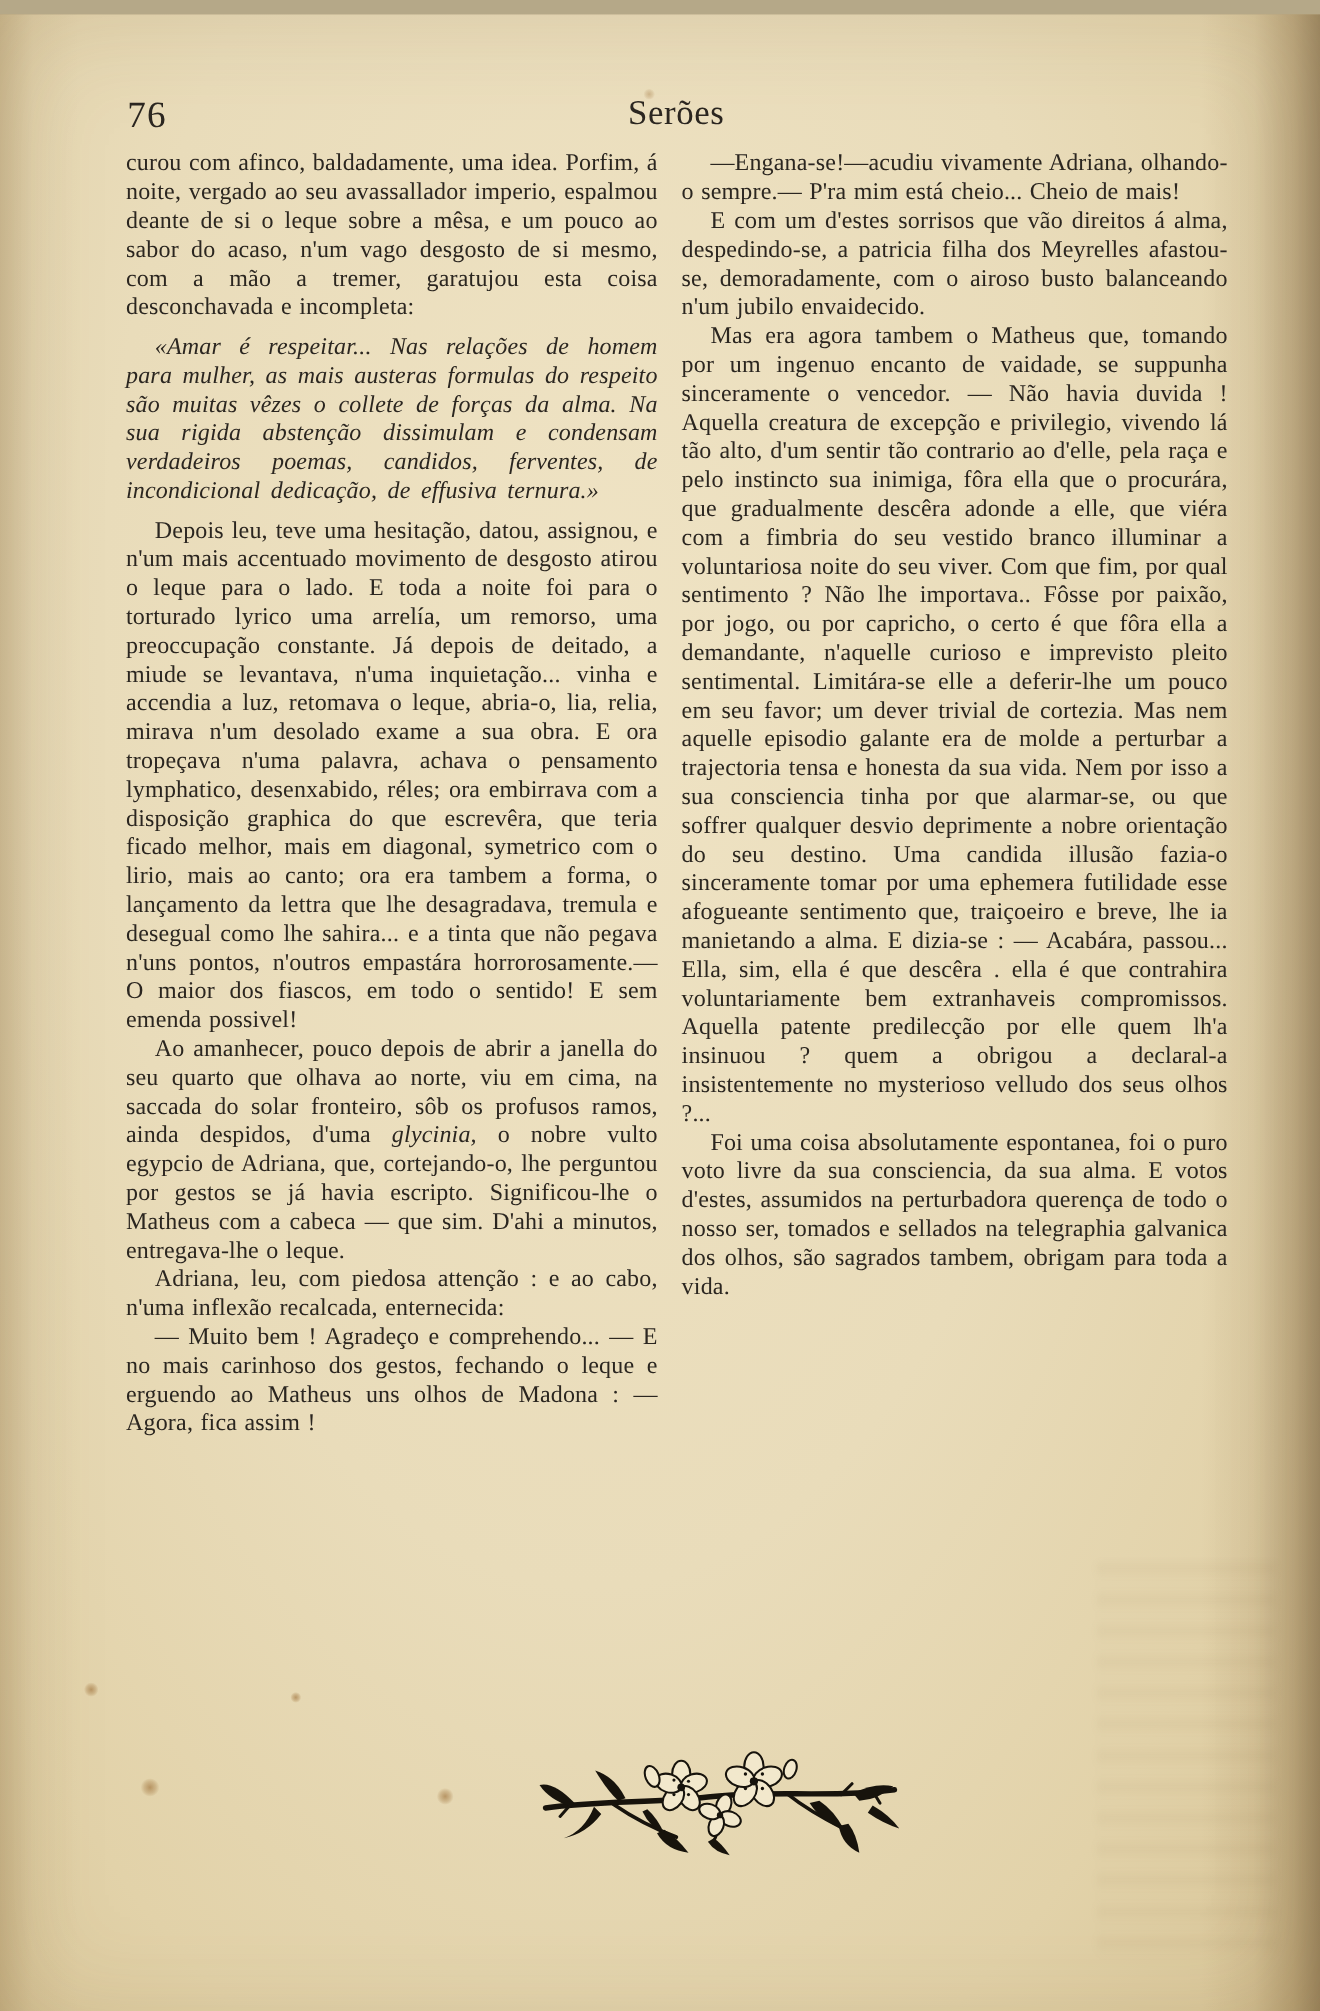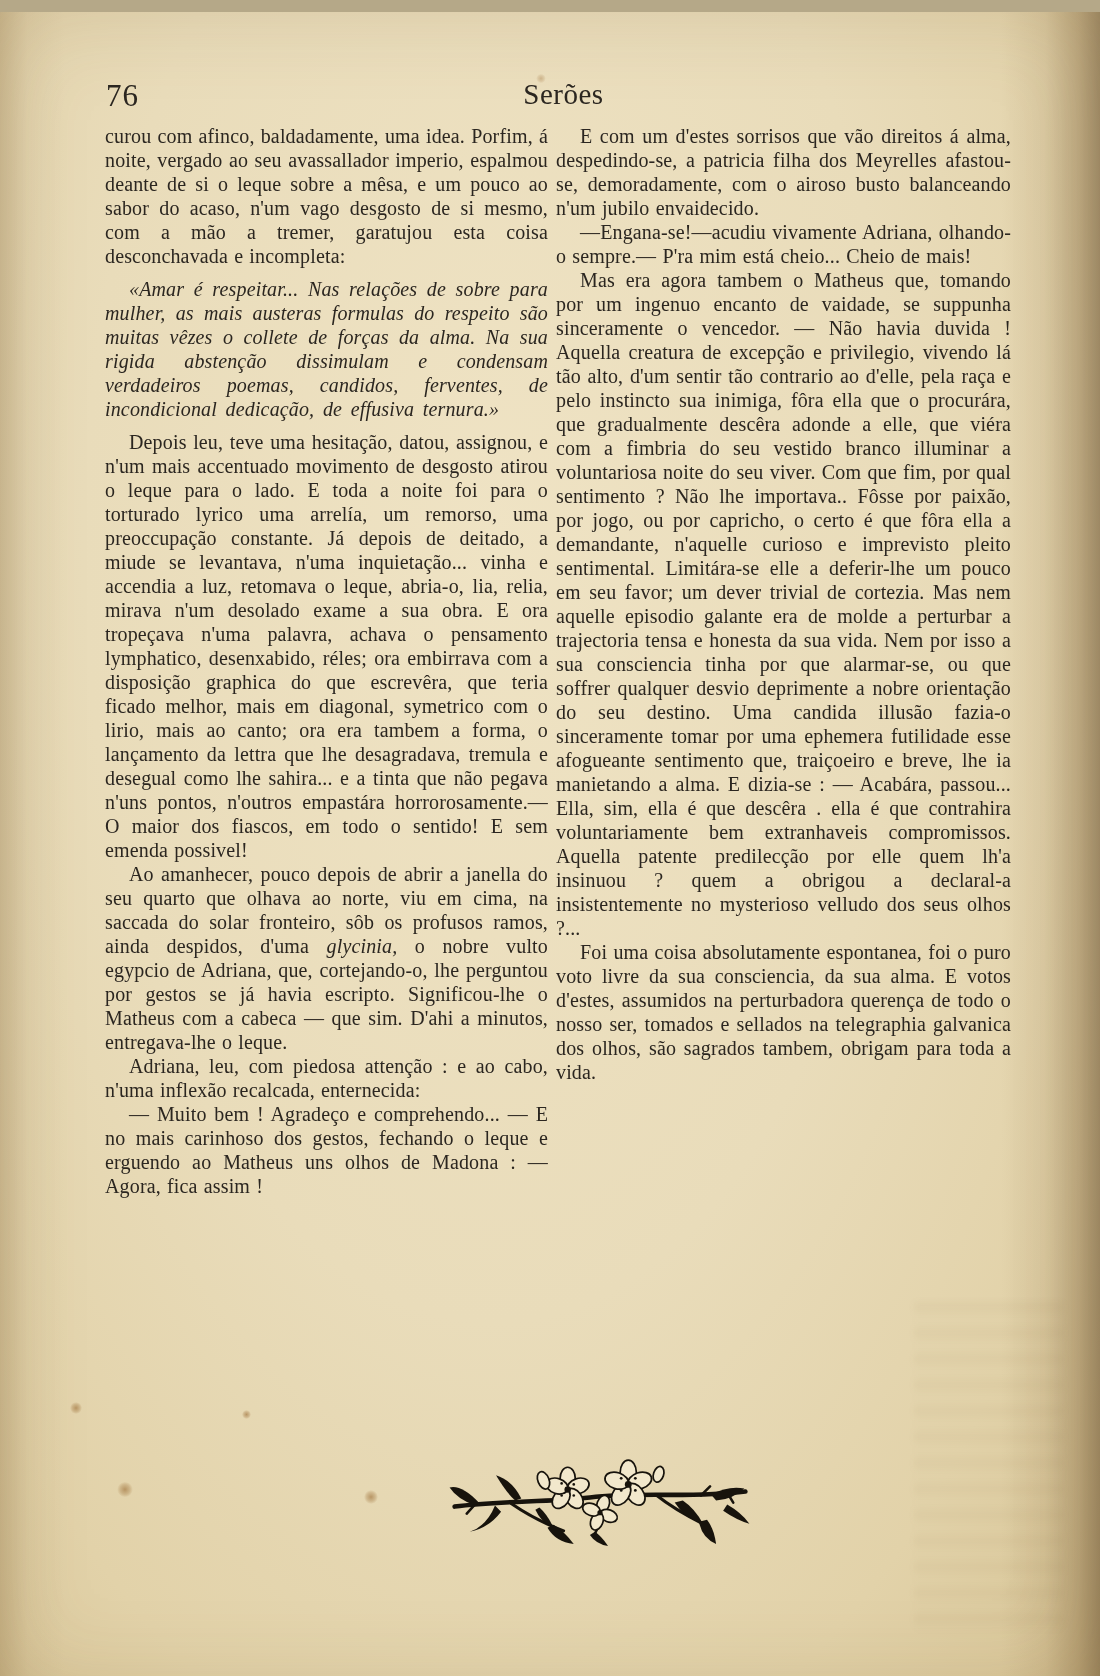--- a/index.html
+++ b/index.html
@@ -26,21 +26,21 @@
     font-size: 31px; letter-spacing: 1px;
   }
   .running-title {
     position: absolute; top: 66px; left: 105px; width: 917px;
     text-align: center; font-size: 29px; letter-spacing: 0.5px;
   }
 
   
   .columns {
     position: absolute; top: 112px; left: 105px; width: 918px;
-    display: flex; gap: 8px;
+    display: flex; gap: 20px;
   }
   .col { font-size: 20px; line-height: 24px; letter-spacing: 0.15px; word-spacing: 1px; }
   .col-left  { width: 443px; }
   .col-right { width: 455px; }
   .col p { margin: 0; text-align: justify; text-indent: 24px; }
   .col p.noindent { text-indent: 0; }
   .col p.quote {
     font-style: italic;
     margin: 9px 0;
     word-spacing: 3.5px;
@@ -81,30 +81,30 @@
 <body>
 
 <div class="page">
 
   <div class="page-number">76</div>
   <div class="running-title">Serões</div>
 
   <div class="columns">
     <div class="col col-left">
       <p class="noindent">curou com afinco, baldadamente, uma idea. Porfim, á noite, vergado ao seu avassallador imperio, espalmou deante de si o leque sobre a mêsa, e um pouco ao sabor do acaso, n'um vago desgosto de si mesmo, com a mão a tremer, garatujou esta coisa desconchavada e incompleta:</p>
-      <p class="quote">«Amar é respeitar... Nas relações de sobre para mulher, as mais austeras formulas do respeito são muitas vêzes o collete de forças da alma. Na sua rigida abstenção dissimulam e condensam verdadeiros poemas, candidos, ferventes, de incondicional dedicação, de effusiva ternura.»</p>
+      <p class="quote">«Amar é respeitar... Nas relações de homem para mulher, as mais austeras formulas do respeito são muitas vêzes o collete de forças da alma. Na sua rigida abstenção dissimulam e condensam verdadeiros poemas, candidos, ferventes, de incondicional dedicação, de effusiva ternura.»</p>
       <p>Depois leu, teve uma hesitação, datou, assignou, e n'um mais accentuado movimento de desgosto atirou o leque para o lado. E toda a noite foi para o torturado lyrico uma arrelía, um remorso, uma preoccupação constante. Já depois de deitado, a miude se levantava, n'uma inquietação... vinha e accendia a luz, retomava o leque, abria-o, lia, relia, mirava n'um desolado exame a sua obra. E ora tropeçava n'uma palavra, achava o pensamento lymphatico, desenxabido, réles; ora embirrava com a disposição graphica do que escrevêra, que teria ficado melhor, mais em diagonal, symetrico com o lirio, mais ao canto; ora era tambem a forma, o lançamento da lettra que lhe desagradava, tremula e desegual como lhe sahira... e a tinta que não pegava n'uns pontos, n'outros empastára horrorosamente.— O maior dos fiascos, em todo o sentido! E sem emenda possivel!</p>
       <p><span>Ao amanhecer, pouco depois de abrir a janella do seu quarto que olhava ao norte, viu em cima, na saccada do solar fronteiro, sôb os profusos ramos, ainda despidos, d'uma </span><em>glycinia,</em><span> o nobre vulto egypcio de Adriana, que, cortejando-o, lhe perguntou por gestos se já havia escripto. Significou-lhe o Matheus com a cabeca — que sim. D'ahi a minutos, entregava-lhe o leque.</span></p>
       <p>Adriana, leu, com piedosa attenção : e ao cabo, n'uma inflexão recalcada, enternecida:</p>
       <p>— Muito bem ! Agradeço e comprehendo... — E no mais carinhoso dos gestos, fechando o leque e erguendo ao Matheus uns olhos de Madona : — Agora, fica assim !</p>
     </div>
 
     <div class="col col-right">
+      <p>—Engana-se!—acudiu vivamente Adriana, olhando-o sempre.— P'ra mim está cheio... Cheio de mais!</p>
       <p>E com um d'estes sorrisos que vão direitos á alma, despedindo-se, a patricia filha dos Meyrelles afastou-se, demoradamente, com o airoso busto balanceando n'um jubilo envaidecido.</p>
-      <p>—Engana-se!—acudiu vivamente Adriana, olhando-o sempre.— P'ra mim está cheio... Cheio de mais!</p>
       <p>Mas era agora tambem o Matheus que, tomando por um ingenuo encanto de vaidade, se suppunha sinceramente o vencedor. — Não havia duvida ! Aquella creatura de excepção e privilegio, vivendo lá tão alto, d'um sentir tão contrario ao d'elle, pela raça e pelo instincto sua inimiga, fôra ella que o procurára, que gradualmente descêra adonde a elle, que viéra com a fimbria do seu vestido branco illuminar a voluntariosa noite do seu viver. Com que fim, por qual sentimento ? Não lhe importava.. Fôsse por paixão, por jogo, ou por capricho, o certo é que fôra ella a demandante, n'aquelle curioso e imprevisto pleito sentimental. Limitára-se elle a deferir-lhe um pouco em seu favor; um dever trivial de cortezia. Mas nem aquelle episodio galante era de molde a perturbar a trajectoria tensa e honesta da sua vida. Nem por isso a sua consciencia tinha por que alarmar-se, ou que soffrer qualquer desvio deprimente a nobre orientação do seu destino. Uma candida illusão fazia-o sinceramente tomar por uma ephemera futilidade esse afogueante sentimento que, traiçoeiro e breve, lhe ia manietando a alma. E dizia-se : — Acabára, passou... Ella, sim, ella é que descêra . ella é que contrahira voluntariamente bem extranhaveis compromissos. Aquella patente predilecção por elle quem lh'a insinuou ? quem a obrigou a declaral-a insistentemente no mysterioso velludo dos seus olhos ?...</p>
       <p>Foi uma coisa absolutamente espontanea, foi o puro voto livre da sua consciencia, da sua alma. E votos d'estes, assumidos na perturbadora querença de todo o nosso ser, tomados e sellados na telegraphia galvanica dos olhos, são sagrados tambem, obrigam para toda a vida.</p>
     </div>
   </div>
 
   <div class="ornament">
     <svg viewBox="0 0 300 105" xmlns="http://www.w3.org/2000/svg">
       <g fill="none" stroke="#17130c" stroke-linecap="round">
         <path d="M6,64 C50,58 95,60 140,55 C190,49 240,56 294,49" stroke-width="4.5"></path>
         <path d="M62,61 C78,72 95,81 114,88" stroke-width="3"></path>

